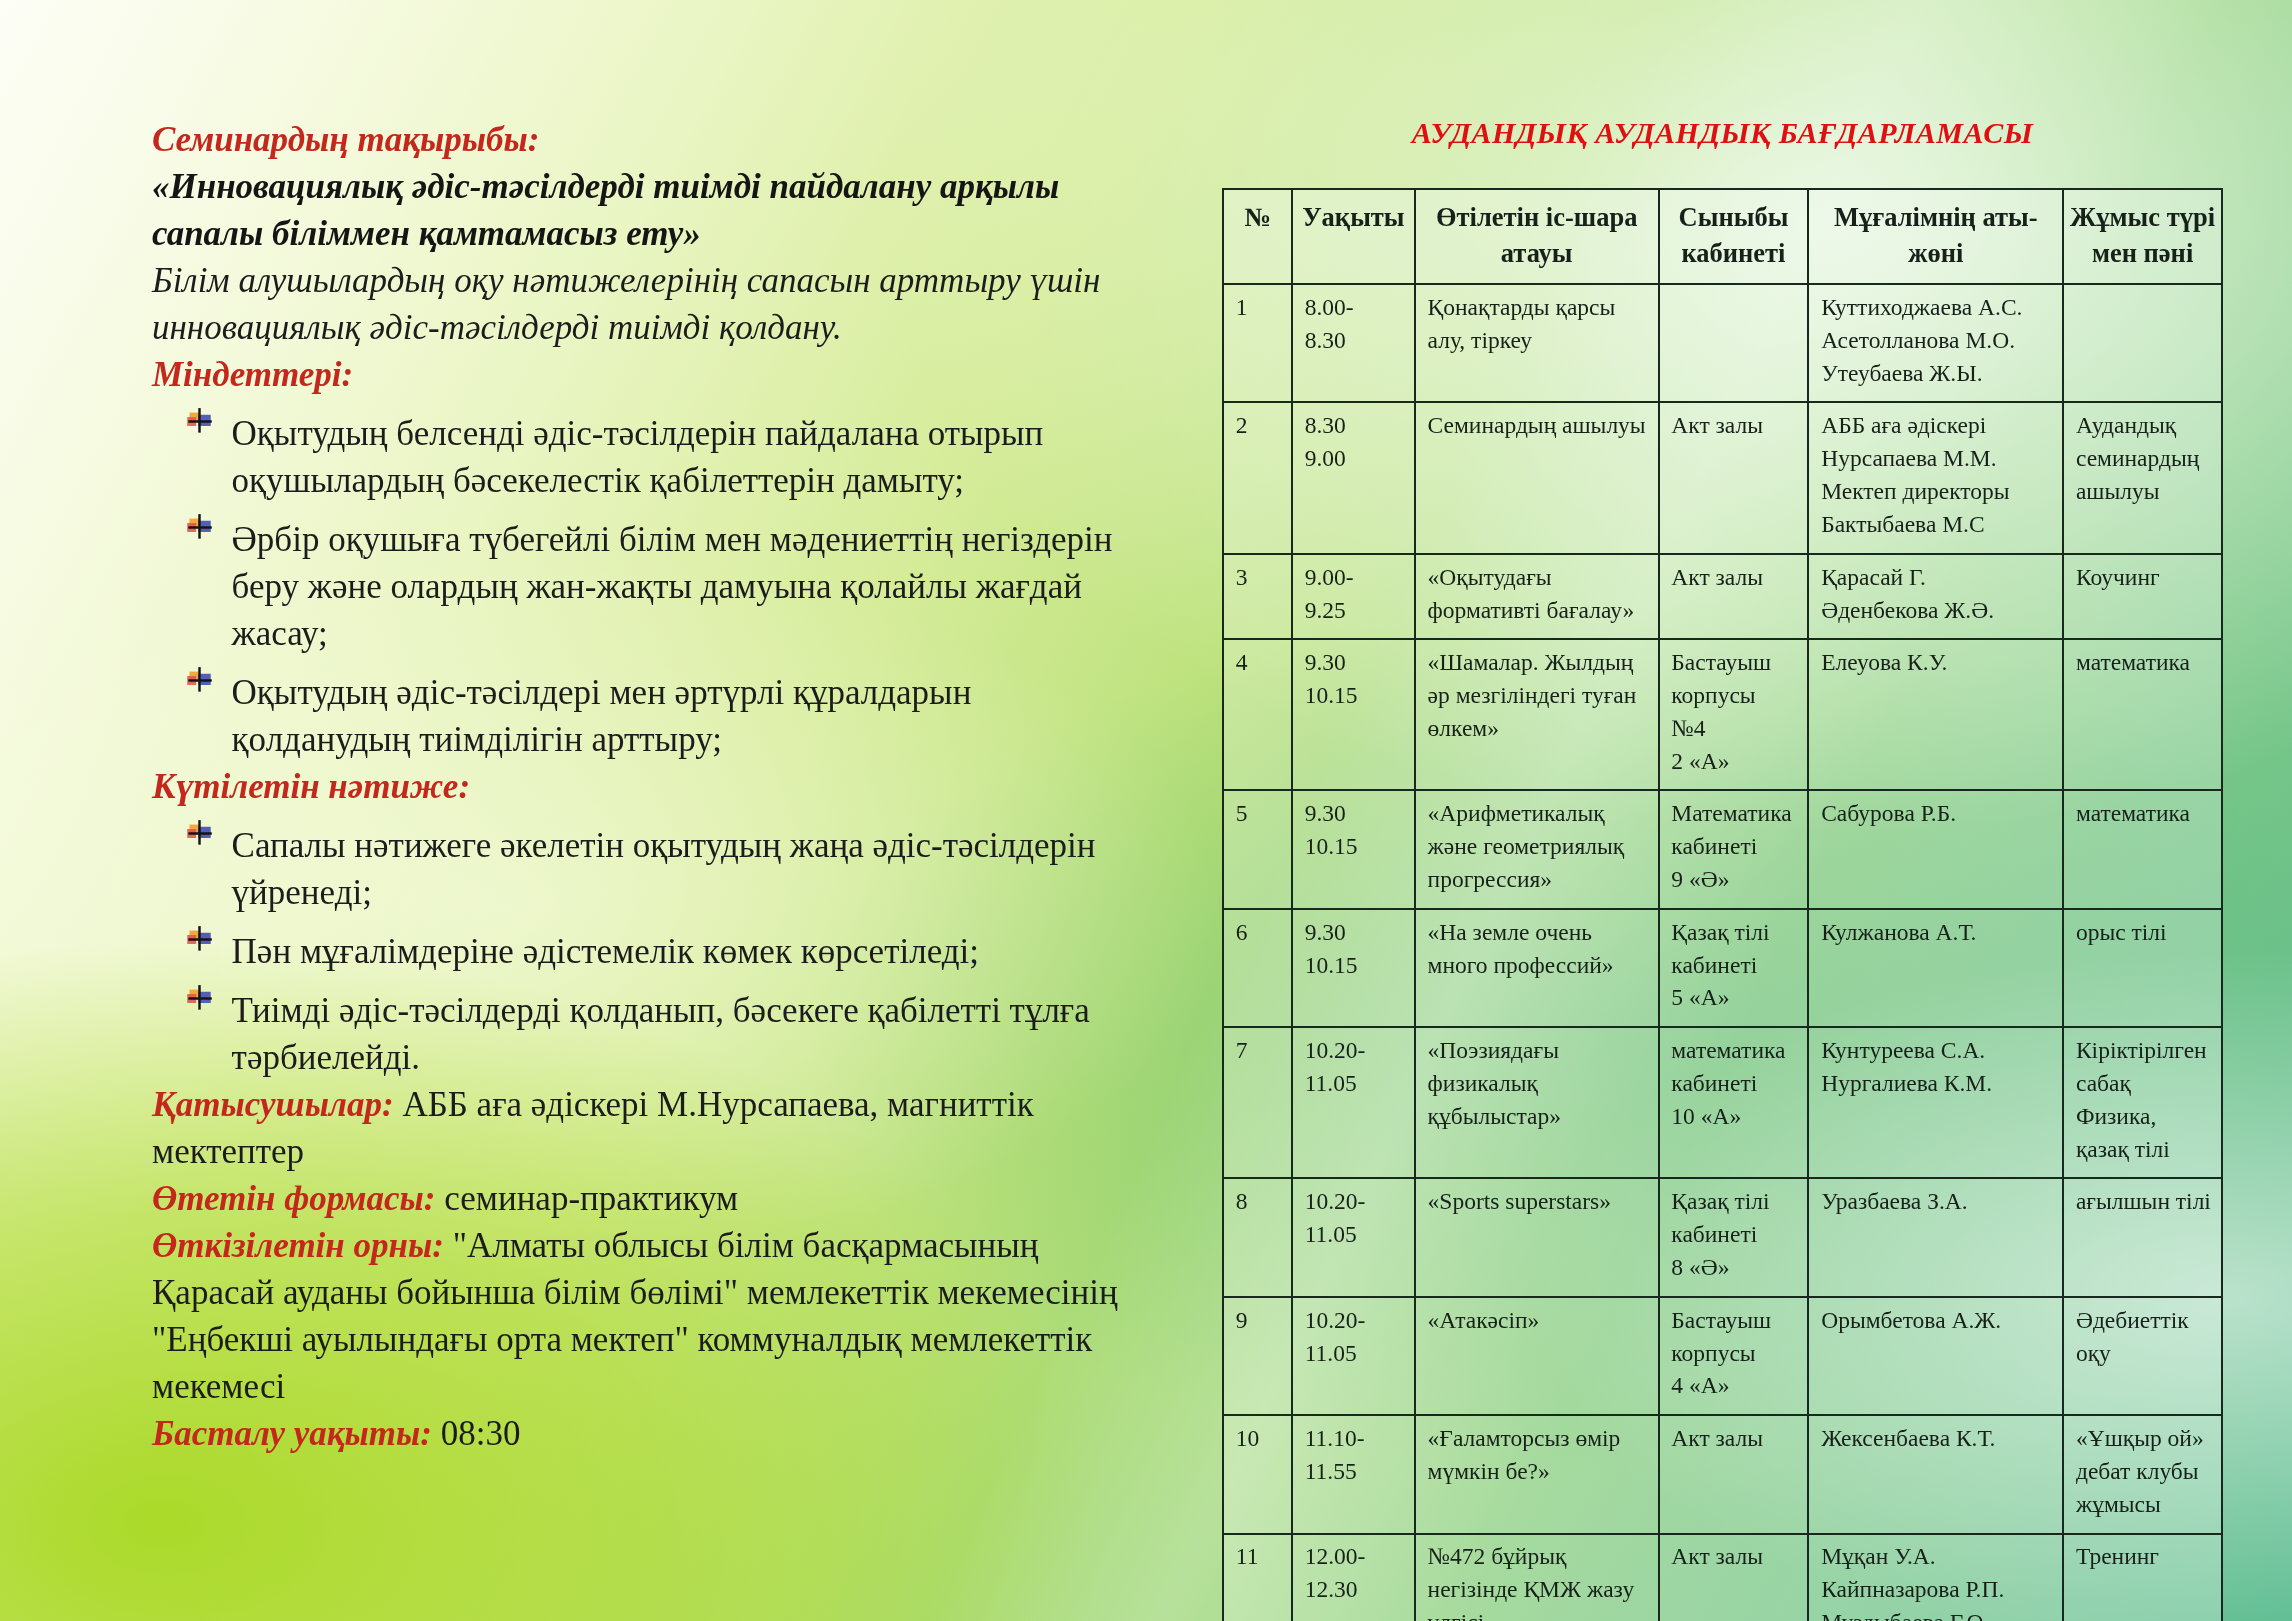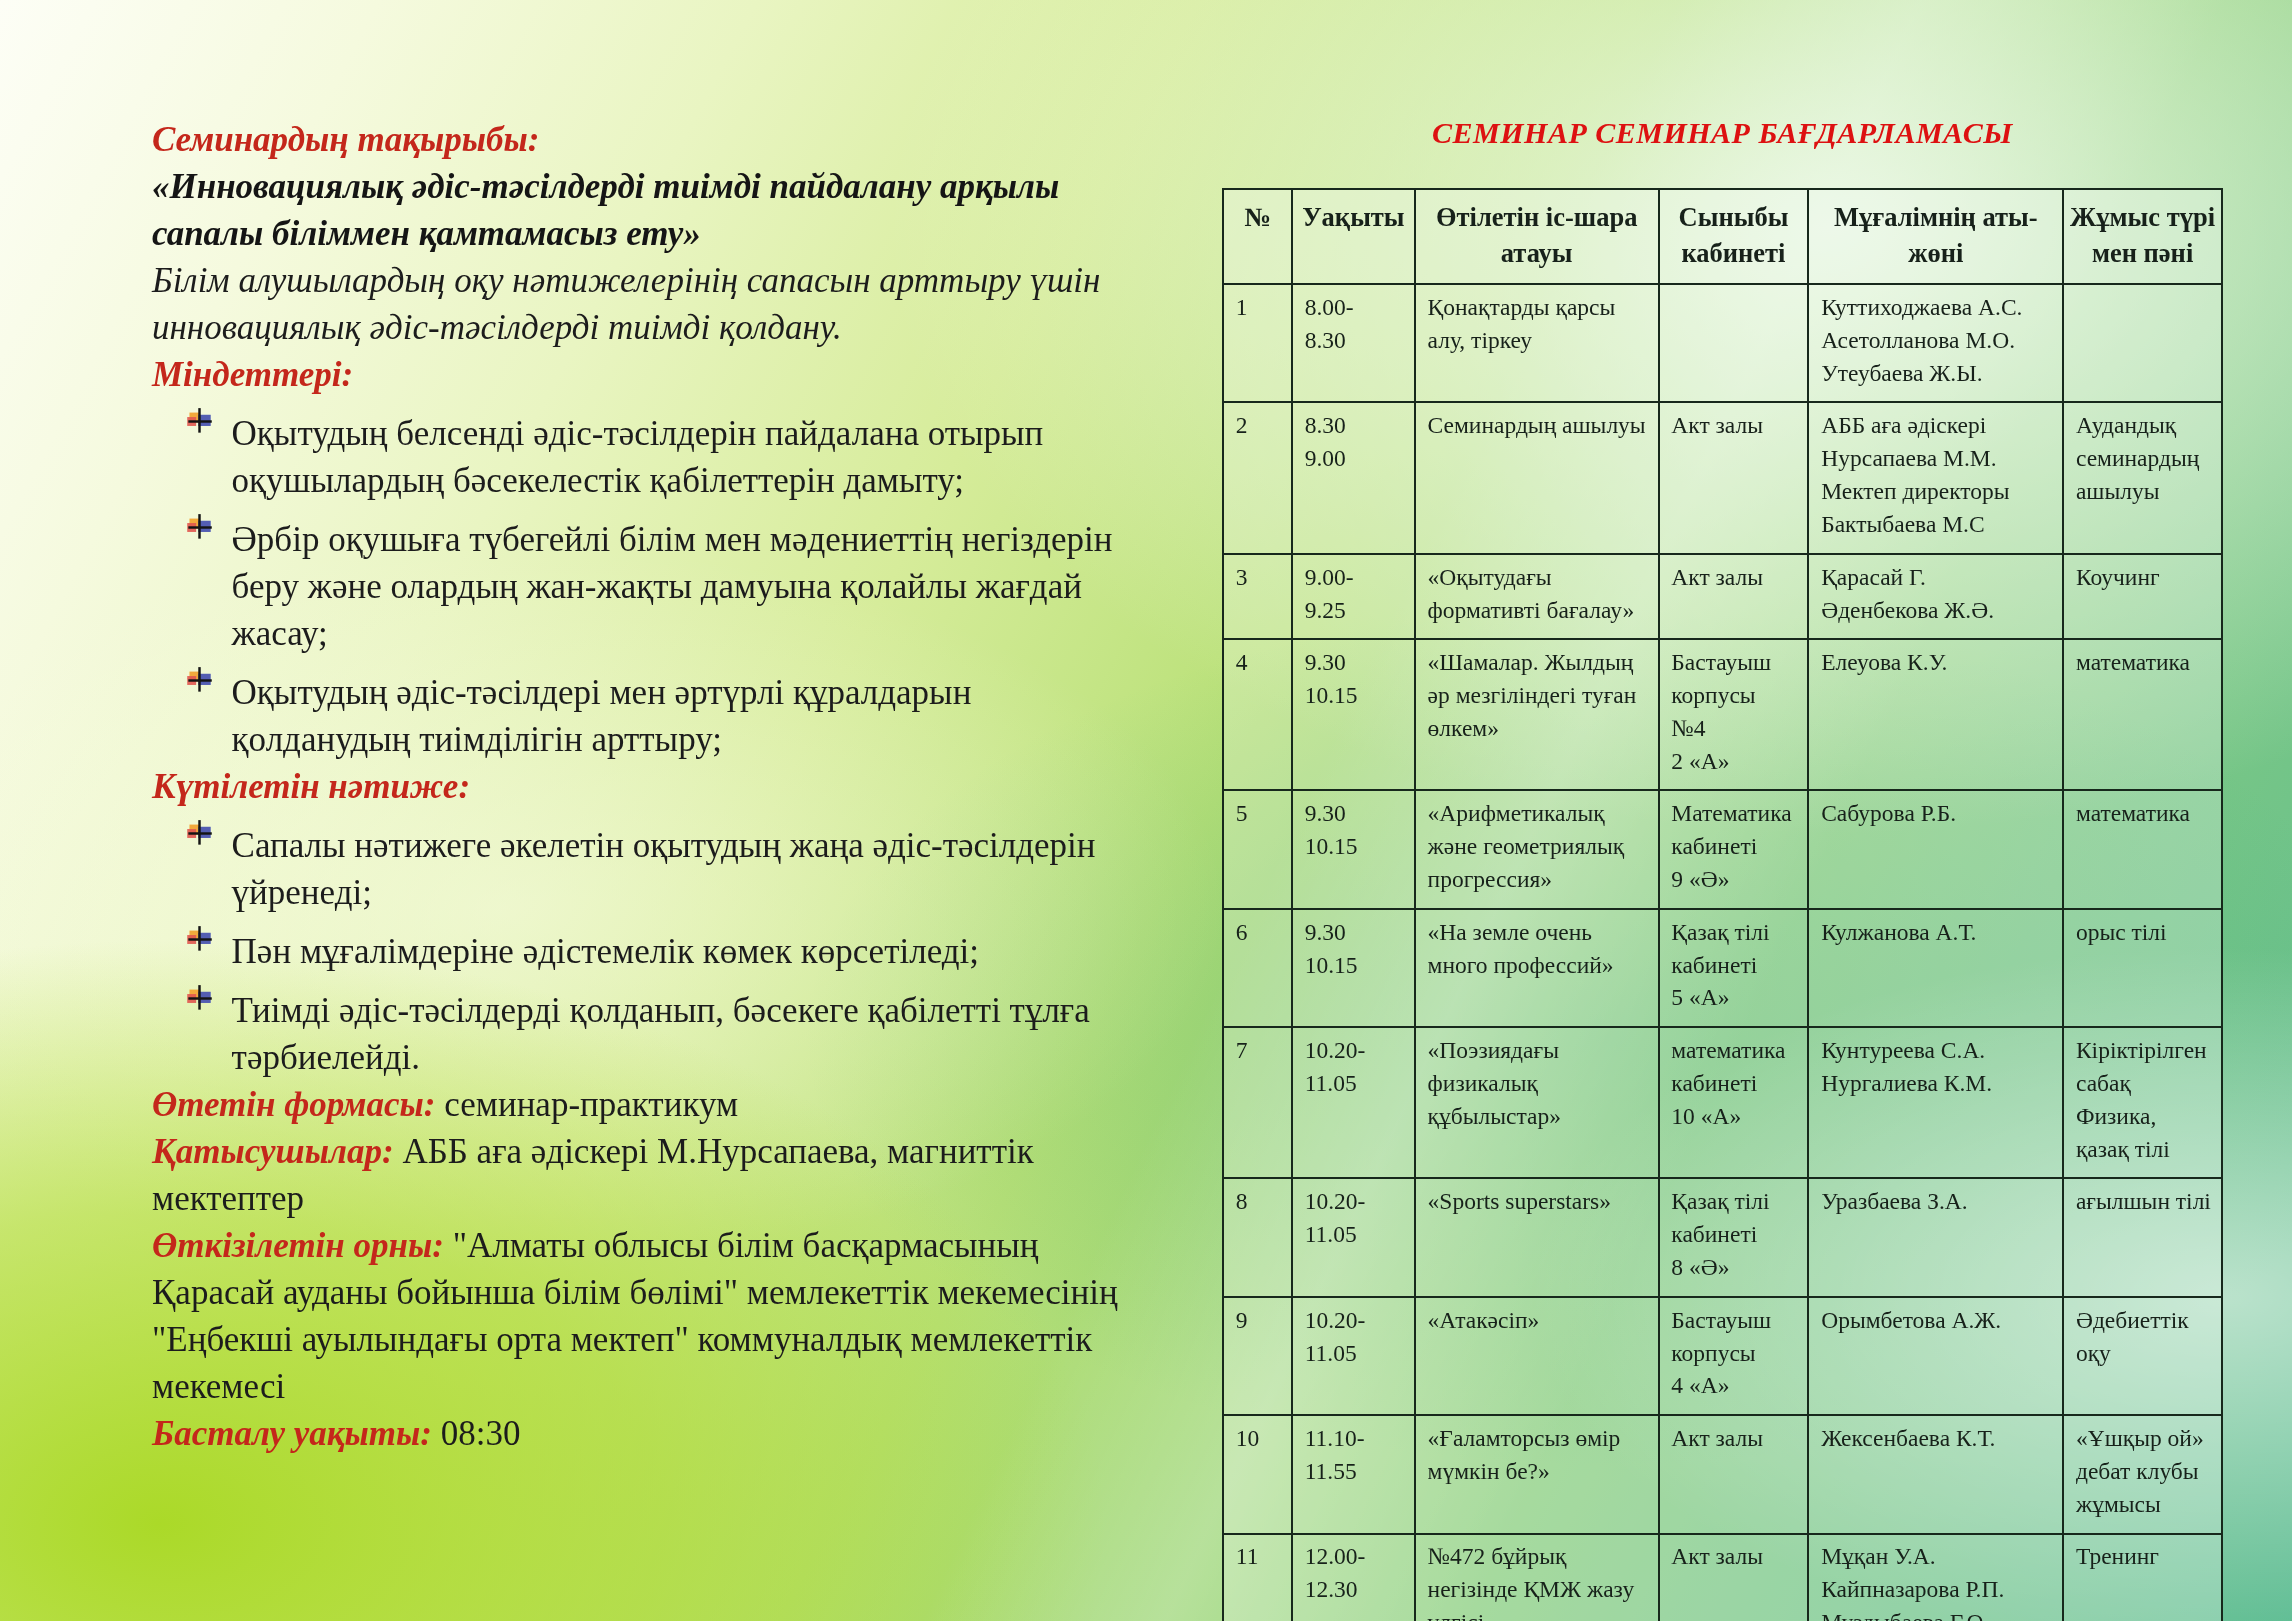--- a/index.html
+++ b/index.html
@@ -154,27 +154,27 @@
         <rect x="2" y="9" width="8" height="8" fill="#e0564f" opacity="0.9"></rect>
         <rect x="12" y="7" width="11" height="10" fill="#6a79d8"></rect>
         <rect x="12" y="7" width="11" height="10" fill="#2b2e6e" opacity="0.35"></rect>
         <line x1="13" y1="1" x2="13" y2="23" stroke="#141414" stroke-width="2.2"></line>
         <line x1="3" y1="13" x2="24" y2="13" stroke="#141414" stroke-width="2.2"></line>
       </svg>
     </span>
     <span class="li-text">Тиімді әдіс-тәсілдерді қолданып, бәсекеге қабілетті тұлға тәрбиелейді.</span>
   </li>
       </ul>
+    <p><span class="label">Қатысушылар:</span> <span>АББ аға әдіскері М.Нурсапаева, магниттік мектептер</span></p>
     <p><span class="label">Өтетін формасы:</span> <span>семинар-практикум</span></p>
-    <p><span class="label">Қатысушылар:</span> <span>АББ аға әдіскері М.Нурсапаева, магниттік мектептер</span></p>
     <p><span class="label">Өткізілетін орны:</span> <span>"Алматы облысы білім басқармасының Қарасай ауданы бойынша білім бөлімі" мемлекеттік мекемесінің "Еңбекші ауылындағы орта мектеп" коммуналдық мемлекеттік мекемесі</span></p>
     <p><span class="label">Басталу уақыты:</span> <span>08:30</span></p>
   </div>
 
-  <div class="table-title">СЕМИНАР  СЕМИНАР БАҒДАРЛАМАСЫ</div>
+  <div class="table-title">АУДАНДЫҚ  АУДАНДЫҚ БАҒДАРЛАМАСЫ</div>
 
   <table class="schedule">
     <colgroup>
       <col class="col-no">
         <col class="col-time">
         <col class="col-activity">
       <col class="col-room">
         <col class="col-teacher">
         <col class="col-type">
     </colgroup>

